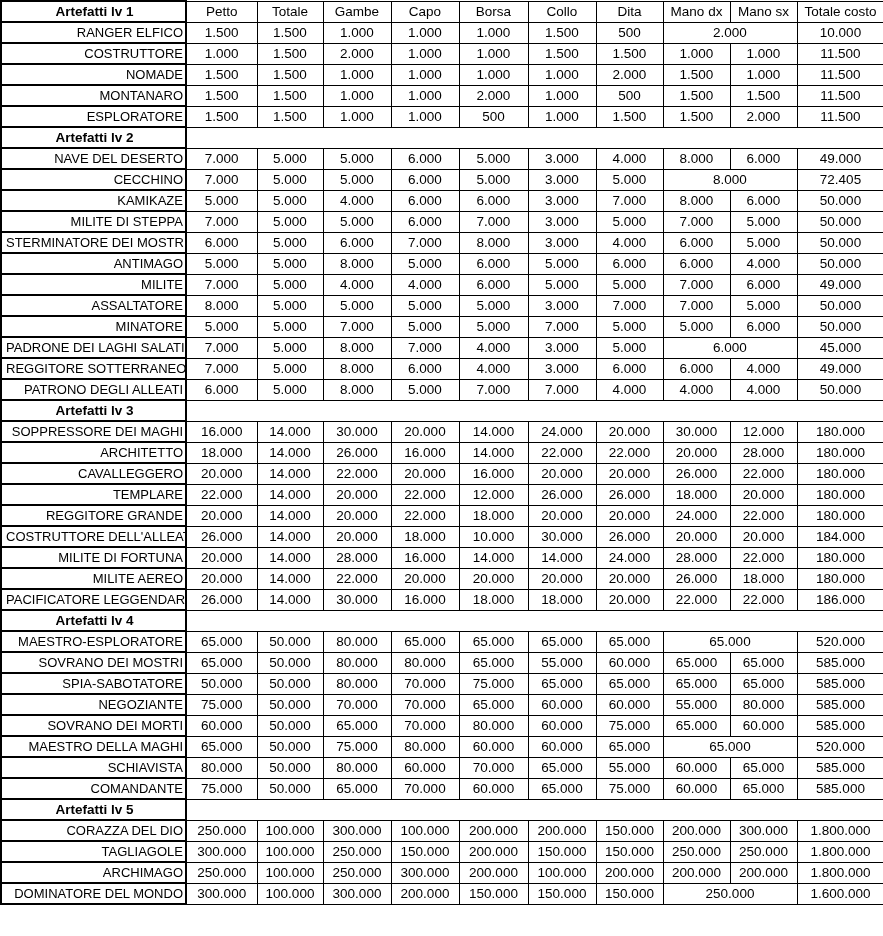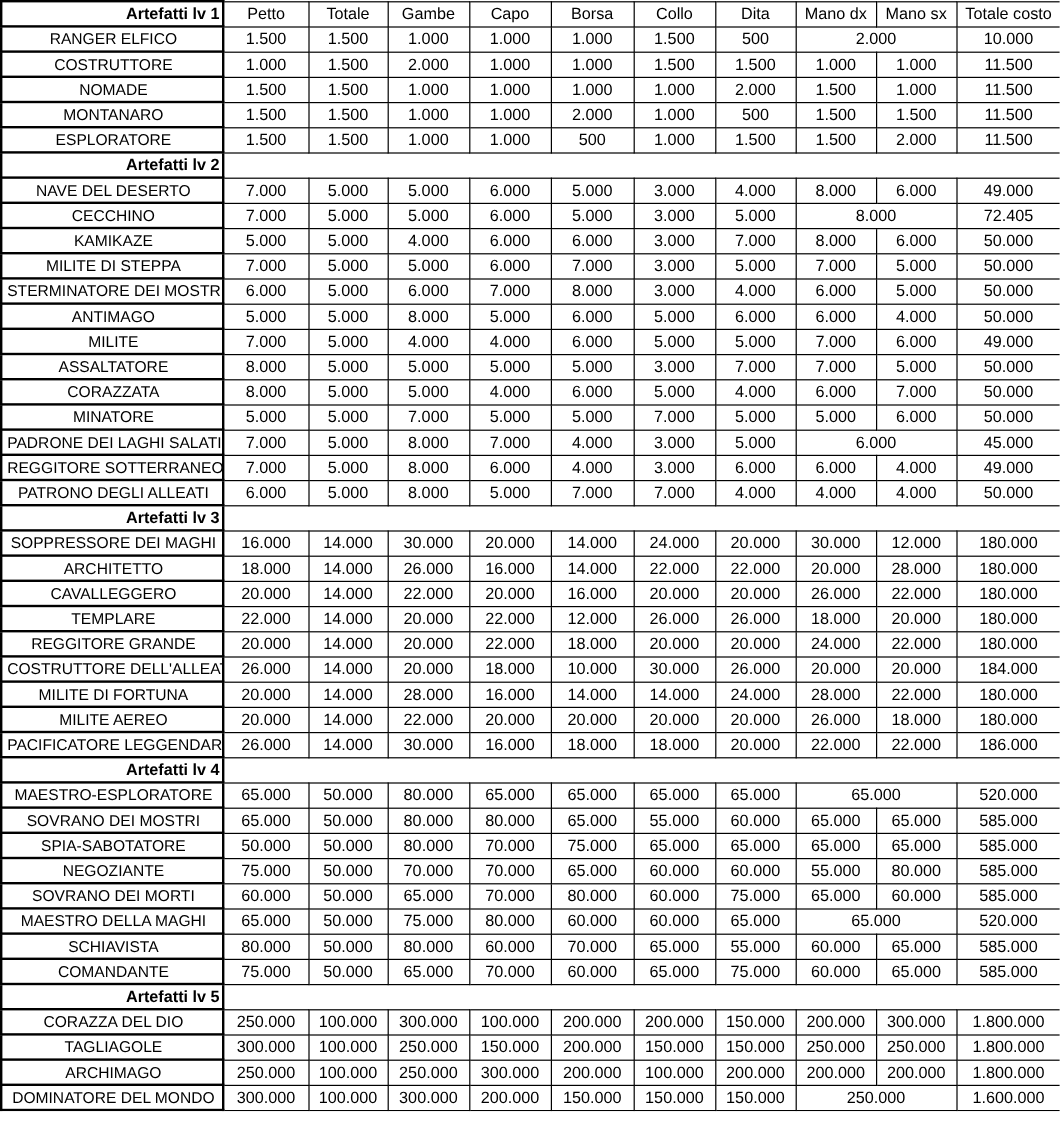--- a/index.html
+++ b/index.html
@@ -23,27 +23,27 @@
     overflow: hidden;
     padding: 0 2px;
     border: 1px solid #000000;
   }
   td.header-cell {
     border: 1px solid #000000;
     font-size: 13.5px;
   }
   td.name-cell {
     border: 2px solid #000000;
-    text-align: center;
+    text-align: right;
     padding-left: 4px;
     font-size: 13px;
   }
   td.section-cell {
     border: 2px solid #000000;
-    text-align: right;
+    text-align: center;
     padding-left: 4px;
     font-weight: bold;
     font-size: 13.5px;
   }
   td.blank-cell {
     border: none;
   }
 </style>
 </head>
 <body>
@@ -241,33 +241,20 @@
         <td class="">5.000</td>
         <td class="">5.000</td>
         <td class="">5.000</td>
         <td class="">3.000</td>
         <td class="">7.000</td>
         <td class="">7.000</td>
         <td class="">5.000</td>
         <td class="">50.000</td>
       </tr>
       <tr>
-        <td class="name-cell">CORAZZATA</td>
-        <td class="">8.000</td>
-        <td class="">5.000</td>
-        <td class="">5.000</td>
-        <td class="">4.000</td>
-        <td class="">6.000</td>
-        <td class="">5.000</td>
-        <td class="">4.000</td>
-        <td class="">6.000</td>
-        <td class="">7.000</td>
-        <td class="">50.000</td>
-      </tr>
-      <tr>
         <td class="name-cell">MINATORE</td>
         <td class="">5.000</td>
         <td class="">5.000</td>
         <td class="">7.000</td>
         <td class="">5.000</td>
         <td class="">5.000</td>
         <td class="">7.000</td>
         <td class="">5.000</td>
         <td class="">5.000</td>
         <td class="">6.000</td>

